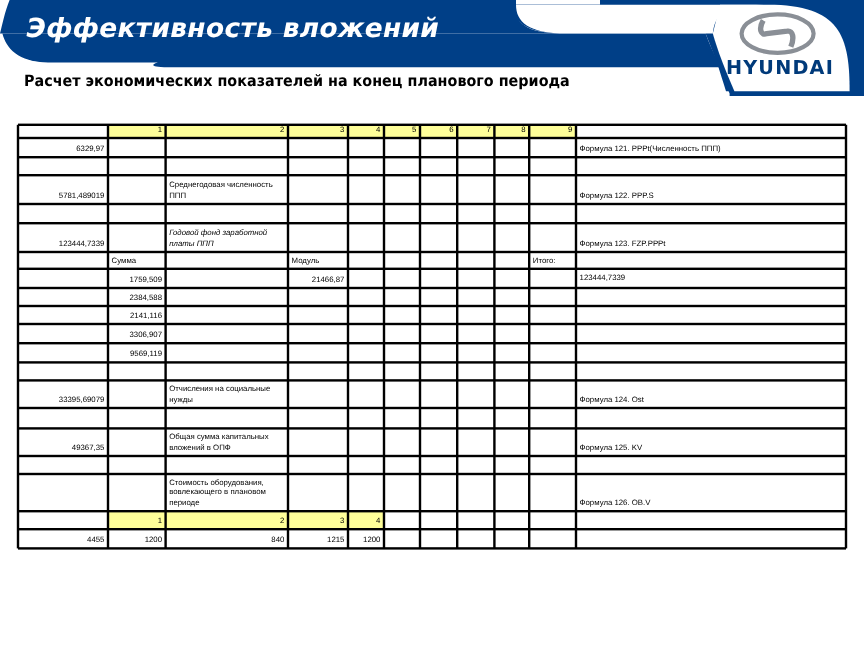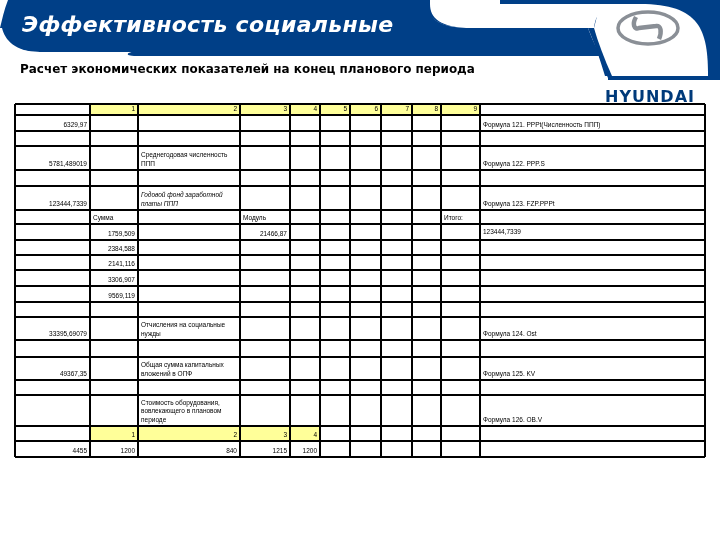--- a/index.html
+++ b/index.html
@@ -1,21 +1,21 @@
 <!DOCTYPE html>
 <html><head>
 <meta charset="utf-8">
 <style>
   html, body { margin:0; padding:0; }
   body { width:720px; height:540px; position:relative; overflow:hidden; background:#ffffff; font-family:"Liberation Sans", sans-serif; }
   .banner { position:absolute; left:0; top:0; width:720px; height:80px; }
   .title { position:absolute; left:22px; top:12px; color:#ffffff; font-size:22px; font-weight:bold; font-style:italic; letter-spacing:0.3px; white-space:nowrap; font-family:"DejaVu Sans", sans-serif; }
   .subtitle { position:absolute; left:20px; top:61px; color:#000000; font-size:13px; font-weight:bold; white-space:nowrap; font-family:"DejaVu Sans", sans-serif; transform:scaleX(0.92); transform-origin:left center; }
   .logo { position:absolute; left:598px; top:8px; width:100px; height:62px; }
-  .logo-word { position:absolute; left:602px; top:47px; width:96px; text-align:center; color:#003a7a; font-size:16px; font-weight:bold; letter-spacing:1px; font-family:"DejaVu Sans", sans-serif;margin-top:40px; }
+  .logo-word { position:absolute; left:602px; top:47px; width:96px; text-align:center; color:#003a7a; font-size:16px; font-weight:bold; letter-spacing:1px; font-family:"DejaVu Sans", sans-serif; }
   .sheet { position:absolute; left:15px; top:104px; width:690px; height:353px; }
   .cell { position:absolute; box-sizing:border-box; font-size:6.5px; color:#000; display:flex; padding:1px 3px; line-height:1.35; font-family:"Liberation Sans", sans-serif; }
   .r { justify-content:flex-end; align-items:flex-end; text-align:right; }
   .l { justify-content:flex-start; align-items:flex-end; text-align:left; }
   .ml { justify-content:flex-start; align-items:center; text-align:left; }
   .it { font-style:italic; }
   .yellow { background:#ffff99; }
   .hl { position:absolute; height:1.2px; background:#000; }
   .vl { position:absolute; width:1.2px; background:#000; }
 </style>
@@ -27,21 +27,21 @@
   <path d="M0,0 L290,0 L290,0 L0,0 Z" fill="#003f87"></path>
   <path d="M0,0 L500,0 L500,4 L428,4 C428,20 440,28 472,28 L588,28 C596,48 602,64 608,78 L608,80 L720,80 L720,0 Z" fill="#003f87"></path>
   <path d="M0,0 L430,0 L430,4 C428,20 440,28 472,28 L0,28 Z" fill="#003f87"></path>
   <path d="M0,28 L588,28 C594,44 600,56 604,56 L140,56 L140,56 C120,56 130,52 132,52 L40,52 C15,52 5,40 2,28 Z" fill="#003f87"></path>
   <path d="M600,4 L640,4 C700,4 708,30 708,76 L612,76 C604,58 598,42 594,28 L600,4 Z" fill="#ffffff"></path>
   <path d="M430,4 L640,4 C600,4 596,14 594,28 L472,28 C440,28 430,18 430,4 Z" fill="#ffffff"></path>
   <path d="M0,0 L0,28 C2,40 12,52 40,52 L0,52 Z" fill="#ffffff"></path>
   <path d="M0,0 L8,0 C4,10 2,20 0,28 Z" fill="#ffffff"></path>
 </svg>
 
-<div class="title">Эффективность социальные</div>
+<div class="title">Эффективность вложений</div>
 
 <svg class="logo" viewBox="0 0 100 62" width="100" height="62">
   <ellipse cx="50" cy="20" rx="30" ry="16" fill="none" stroke="#8a8f96" stroke-width="3.5"></ellipse>
   <path d="M38,9 C34,16 36,22 41,20 L58,18 C63,17 64,24 61,31" fill="none" stroke="#8a8f96" stroke-width="4.5"></path>
 </svg>
 <div class="logo-word">HYUNDAI</div>
 
 <div class="subtitle">Расчет экономических показателей на конец планового периода</div>
 
 <div class="sheet" id="sheet">

